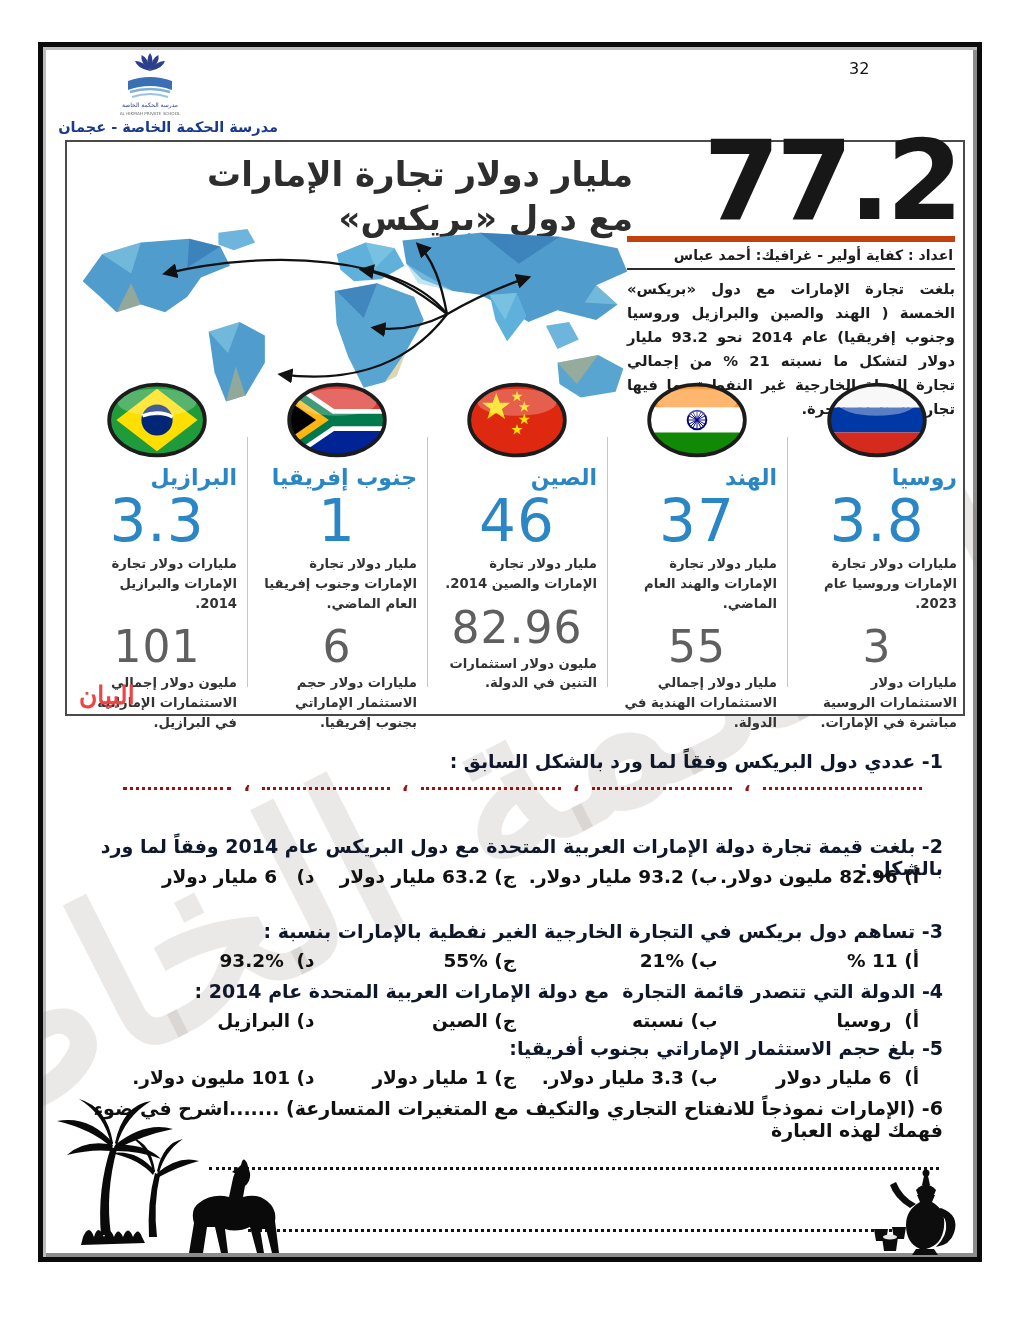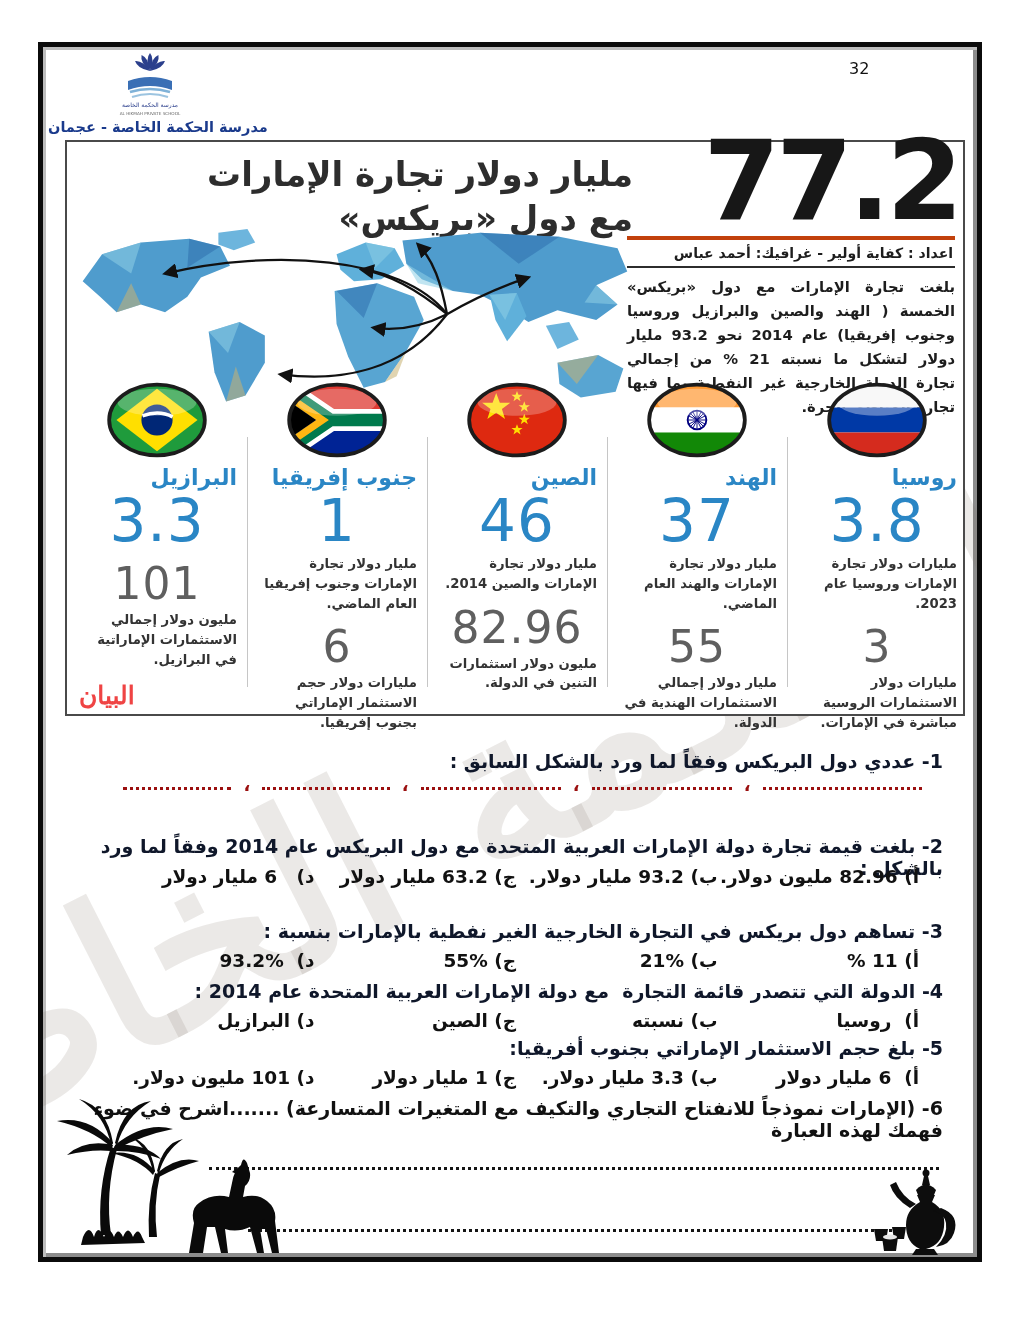--- a/index.html
+++ b/index.html
@@ -4,33 +4,33 @@
 <style>
   html,body{margin:0;padding:0;}
   body{width:1020px;height:1320px;position:relative;background:#ffffff;
        font-family:"DejaVu Sans",sans-serif;overflow:hidden;}
   .frame{position:absolute;left:38px;top:42px;width:934px;height:1210px;
          background:#fff;border:5px solid #0b0b0b;
          box-shadow:inset 3px 3px 0 #bdbdbd, inset -4px -4px 0 #8c8c8c;
          overflow:hidden;}
   
   .school-logo{position:absolute;left:75px;top:6px;width:64px;height:66px;}
-  .school-name{position:absolute;left:5px;top:72px;width:230px;text-align:left;
+  .school-name{position:absolute;left:5px;top:72px;width:230px;text-align:right;
                direction:rtl;color:#1a3a8c;font-weight:bold;font-size:14.5px;}
   .pnum{position:absolute;left:806px;top:12px;font-size:16px;color:#111;}
   
   .ig{position:absolute;left:22px;top:93px;width:900px;height:576px;background:#fff;
       border:2px solid #4a4a4a;box-sizing:border-box;}
   .ig-number{position:absolute;right:4px;top:-16px;font-size:110px;font-weight:800;
              color:#171717;letter-spacing:-4px;line-height:1;}
   .ig-title{position:absolute;right:330px;top:10px;direction:rtl;text-align:right;
             font-size:34px;font-weight:bold;color:#2d2d2d;line-height:1.3;}
   .map{position:absolute;left:6px;top:80px;width:562px;height:198px;}
   .para{position:absolute;right:8px;top:94px;width:328px;direction:rtl;}
-  .credit{border-top:4px solid #c2410c;border-bottom:2px solid #2c2c2c;
+  .credit{border-top:6px solid #c2410c;border-bottom:2px solid #2c2c2c;
           padding:5px 2px;font-size:14px;font-weight:bold;color:#1d1d1d;text-align:right;}
   .igbody{margin-top:7px;font-size:14.8px;font-weight:bold;color:#1d1d1d;line-height:1.62;
           text-align:justify;text-align-last:right;}
   .cols{position:absolute;left:0;top:238px;width:900px;display:flex;}
   .col{width:180px;box-sizing:border-box;padding:0 10px;direction:rtl;text-align:right;}
   .flagwrap{width:104px;height:80px;margin:0 auto;display:block;}
   .cname{color:#2a86c5;font-size:22px;font-weight:bold;margin-top:5px;}
   .v1{color:#2a86c5;font-size:58px;text-align:center;line-height:1;margin-top:2px;letter-spacing:1px;}
   .v2{color:#5f5f5f;font-size:44px;text-align:center;line-height:1;margin-top:12px;letter-spacing:1px;}
   .d1,.d2{font-size:13.2px;font-weight:bold;color:#333;line-height:1.5;margin-top:4px;}
@@ -155,20 +155,21 @@
               <rect width="100" height="76" fill="#1f9b3c"></rect>
               <polygon points="50,8 89,38 50,68 11,38" fill="#ffdf00"></polygon>
               <circle cx="50" cy="38" r="15" fill="#002776"></circle>
               <path d="M36 34 Q52 28 65 35" stroke="#fff" stroke-width="3.4" fill="none"></path>
               <ellipse cx="50" cy="21" rx="38" ry="13" fill="#fff" opacity="0.25"></ellipse>
             </g>
             <ellipse cx="50" cy="38" rx="46" ry="34" fill="none" stroke="#1c1c1c" stroke-width="3.6"></ellipse>
           </svg>
           <div class="cname">البرازيل</div>
           <div class="v1">3.3</div>
+          <div class="d1">مليارات دولار تجارة الإمارات والبرازيل 2014.</div>
           <div class="v2">101</div>
           <div class="d2">مليون دولار إجمالي الاستثمارات الإماراتية في البرازيل.</div>
         </div>
 
         <div class="col">
           <svg class="flagwrap" viewBox="0 0 100 76">
             <defs>
                 <clipPath id="cf1">
                   <ellipse cx="50" cy="38" rx="46" ry="34"></ellipse>
                 </clipPath>

